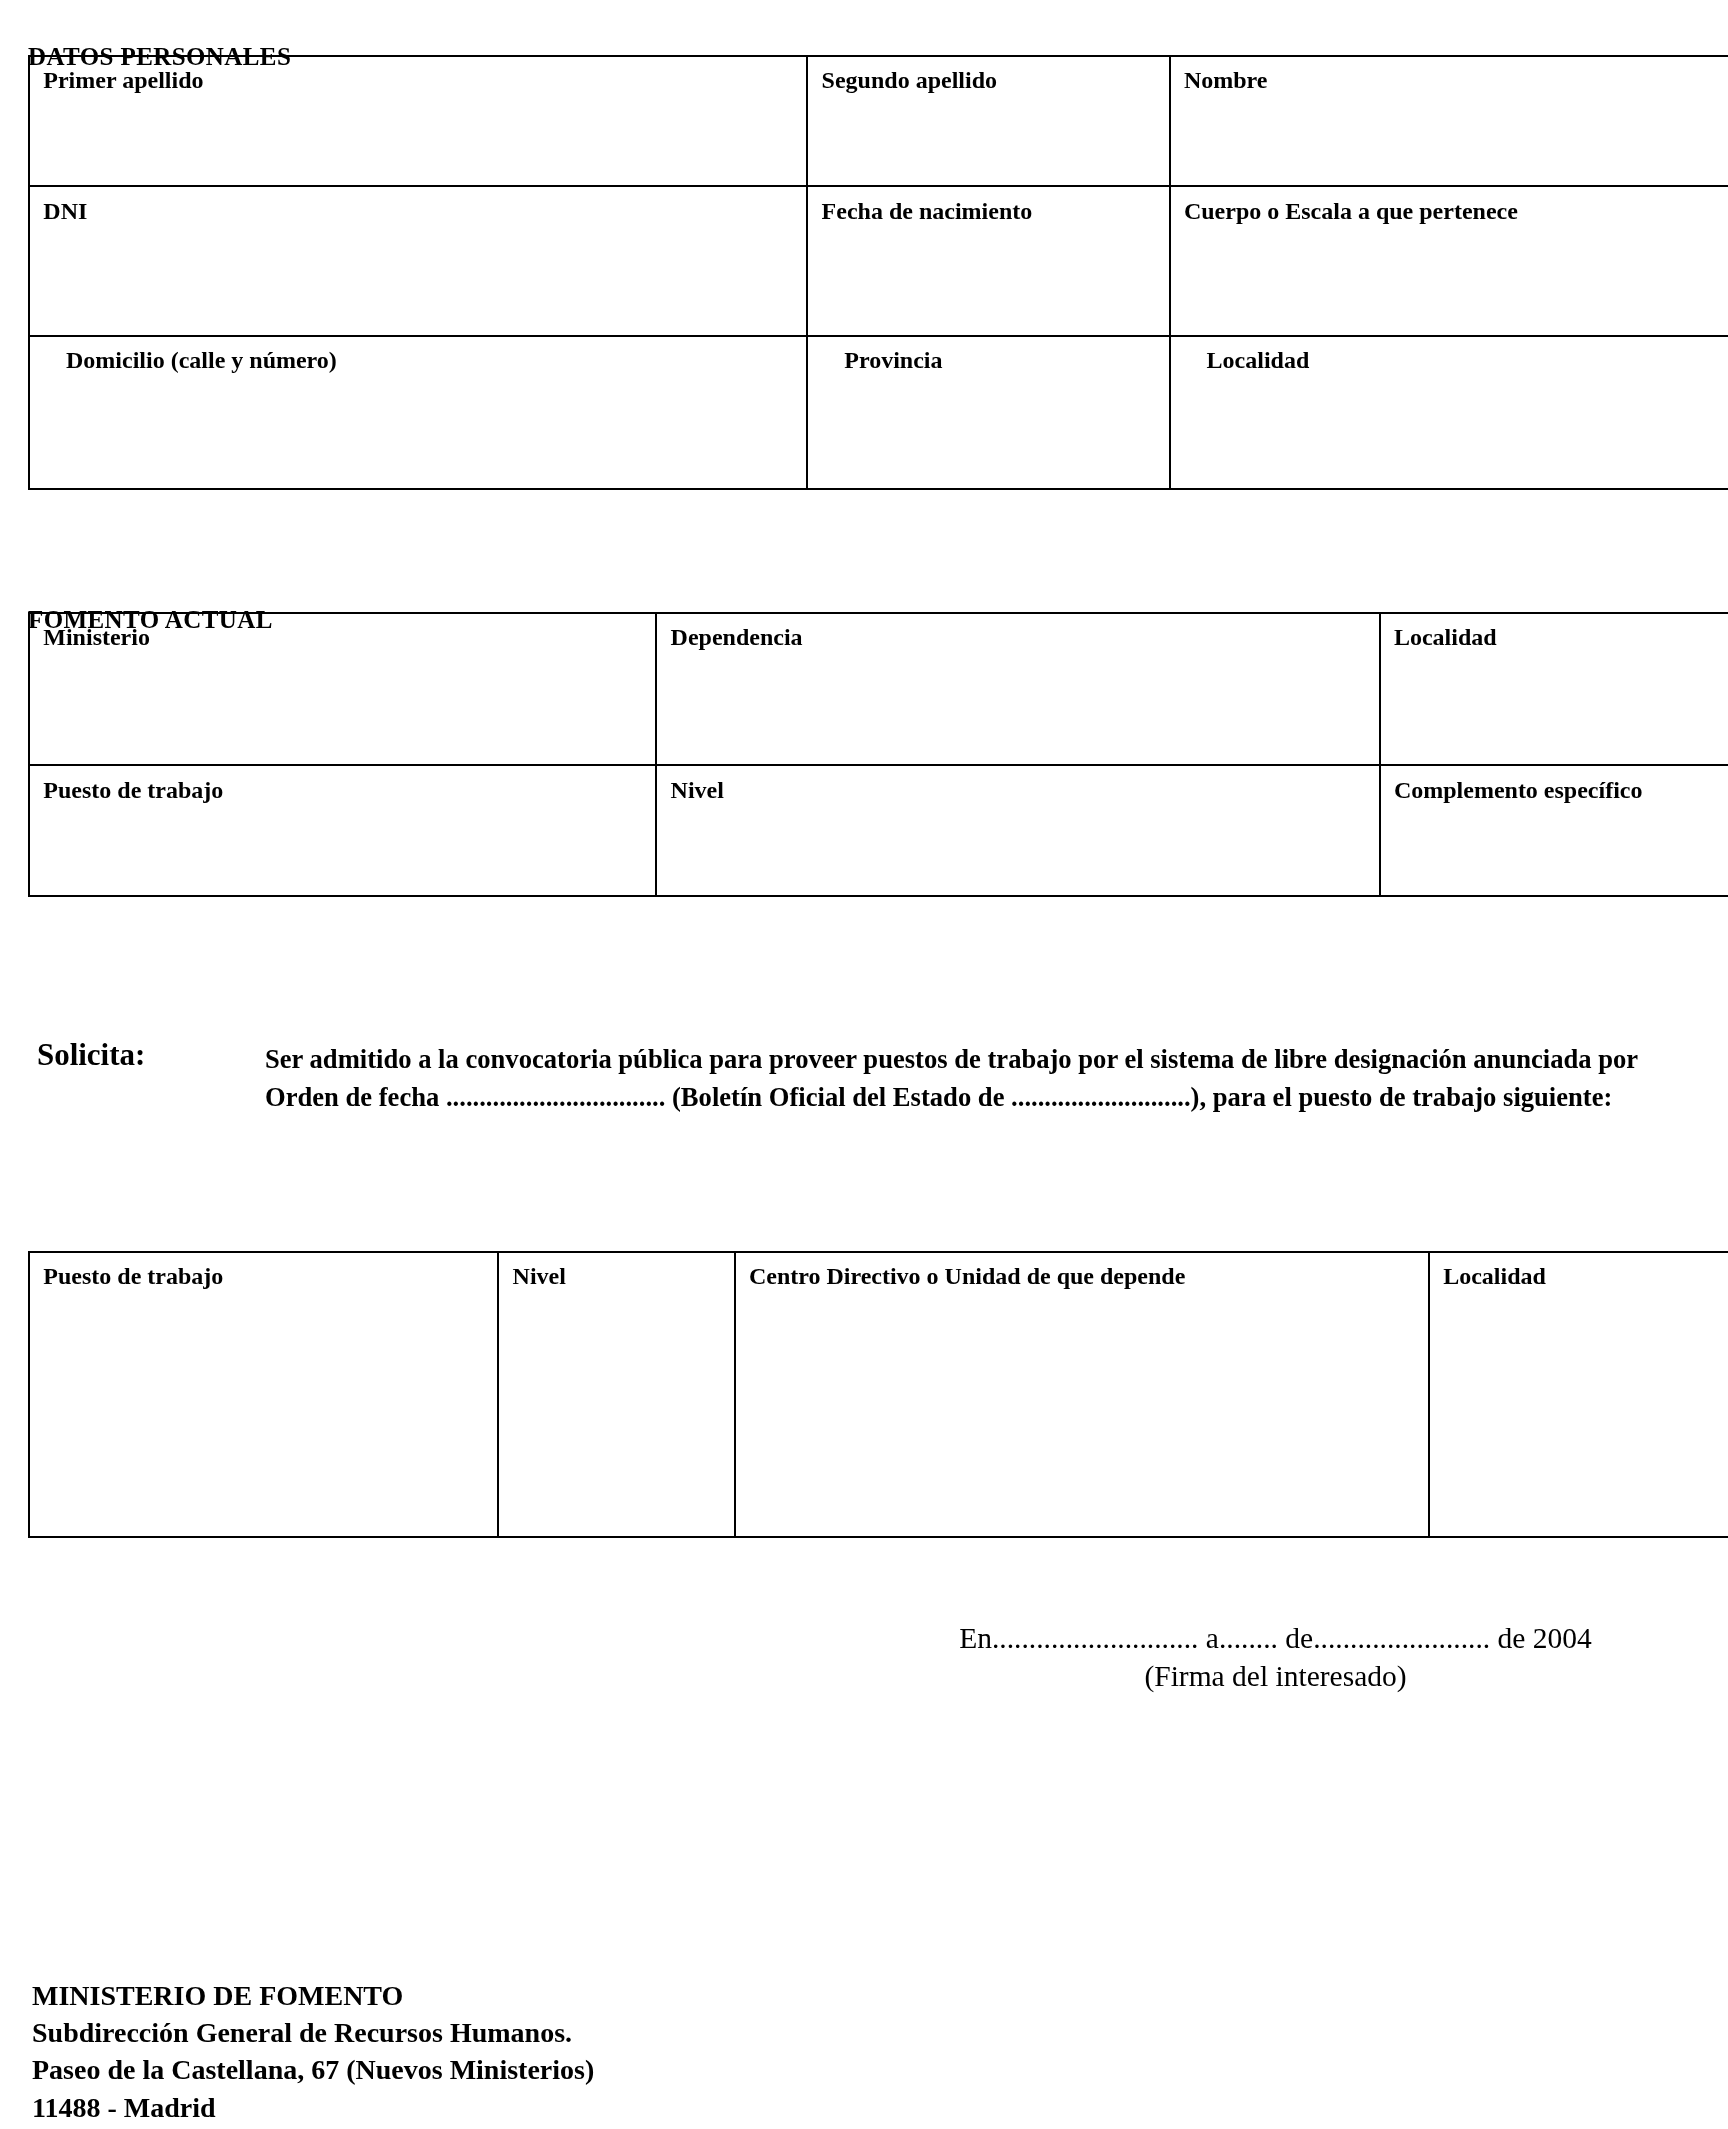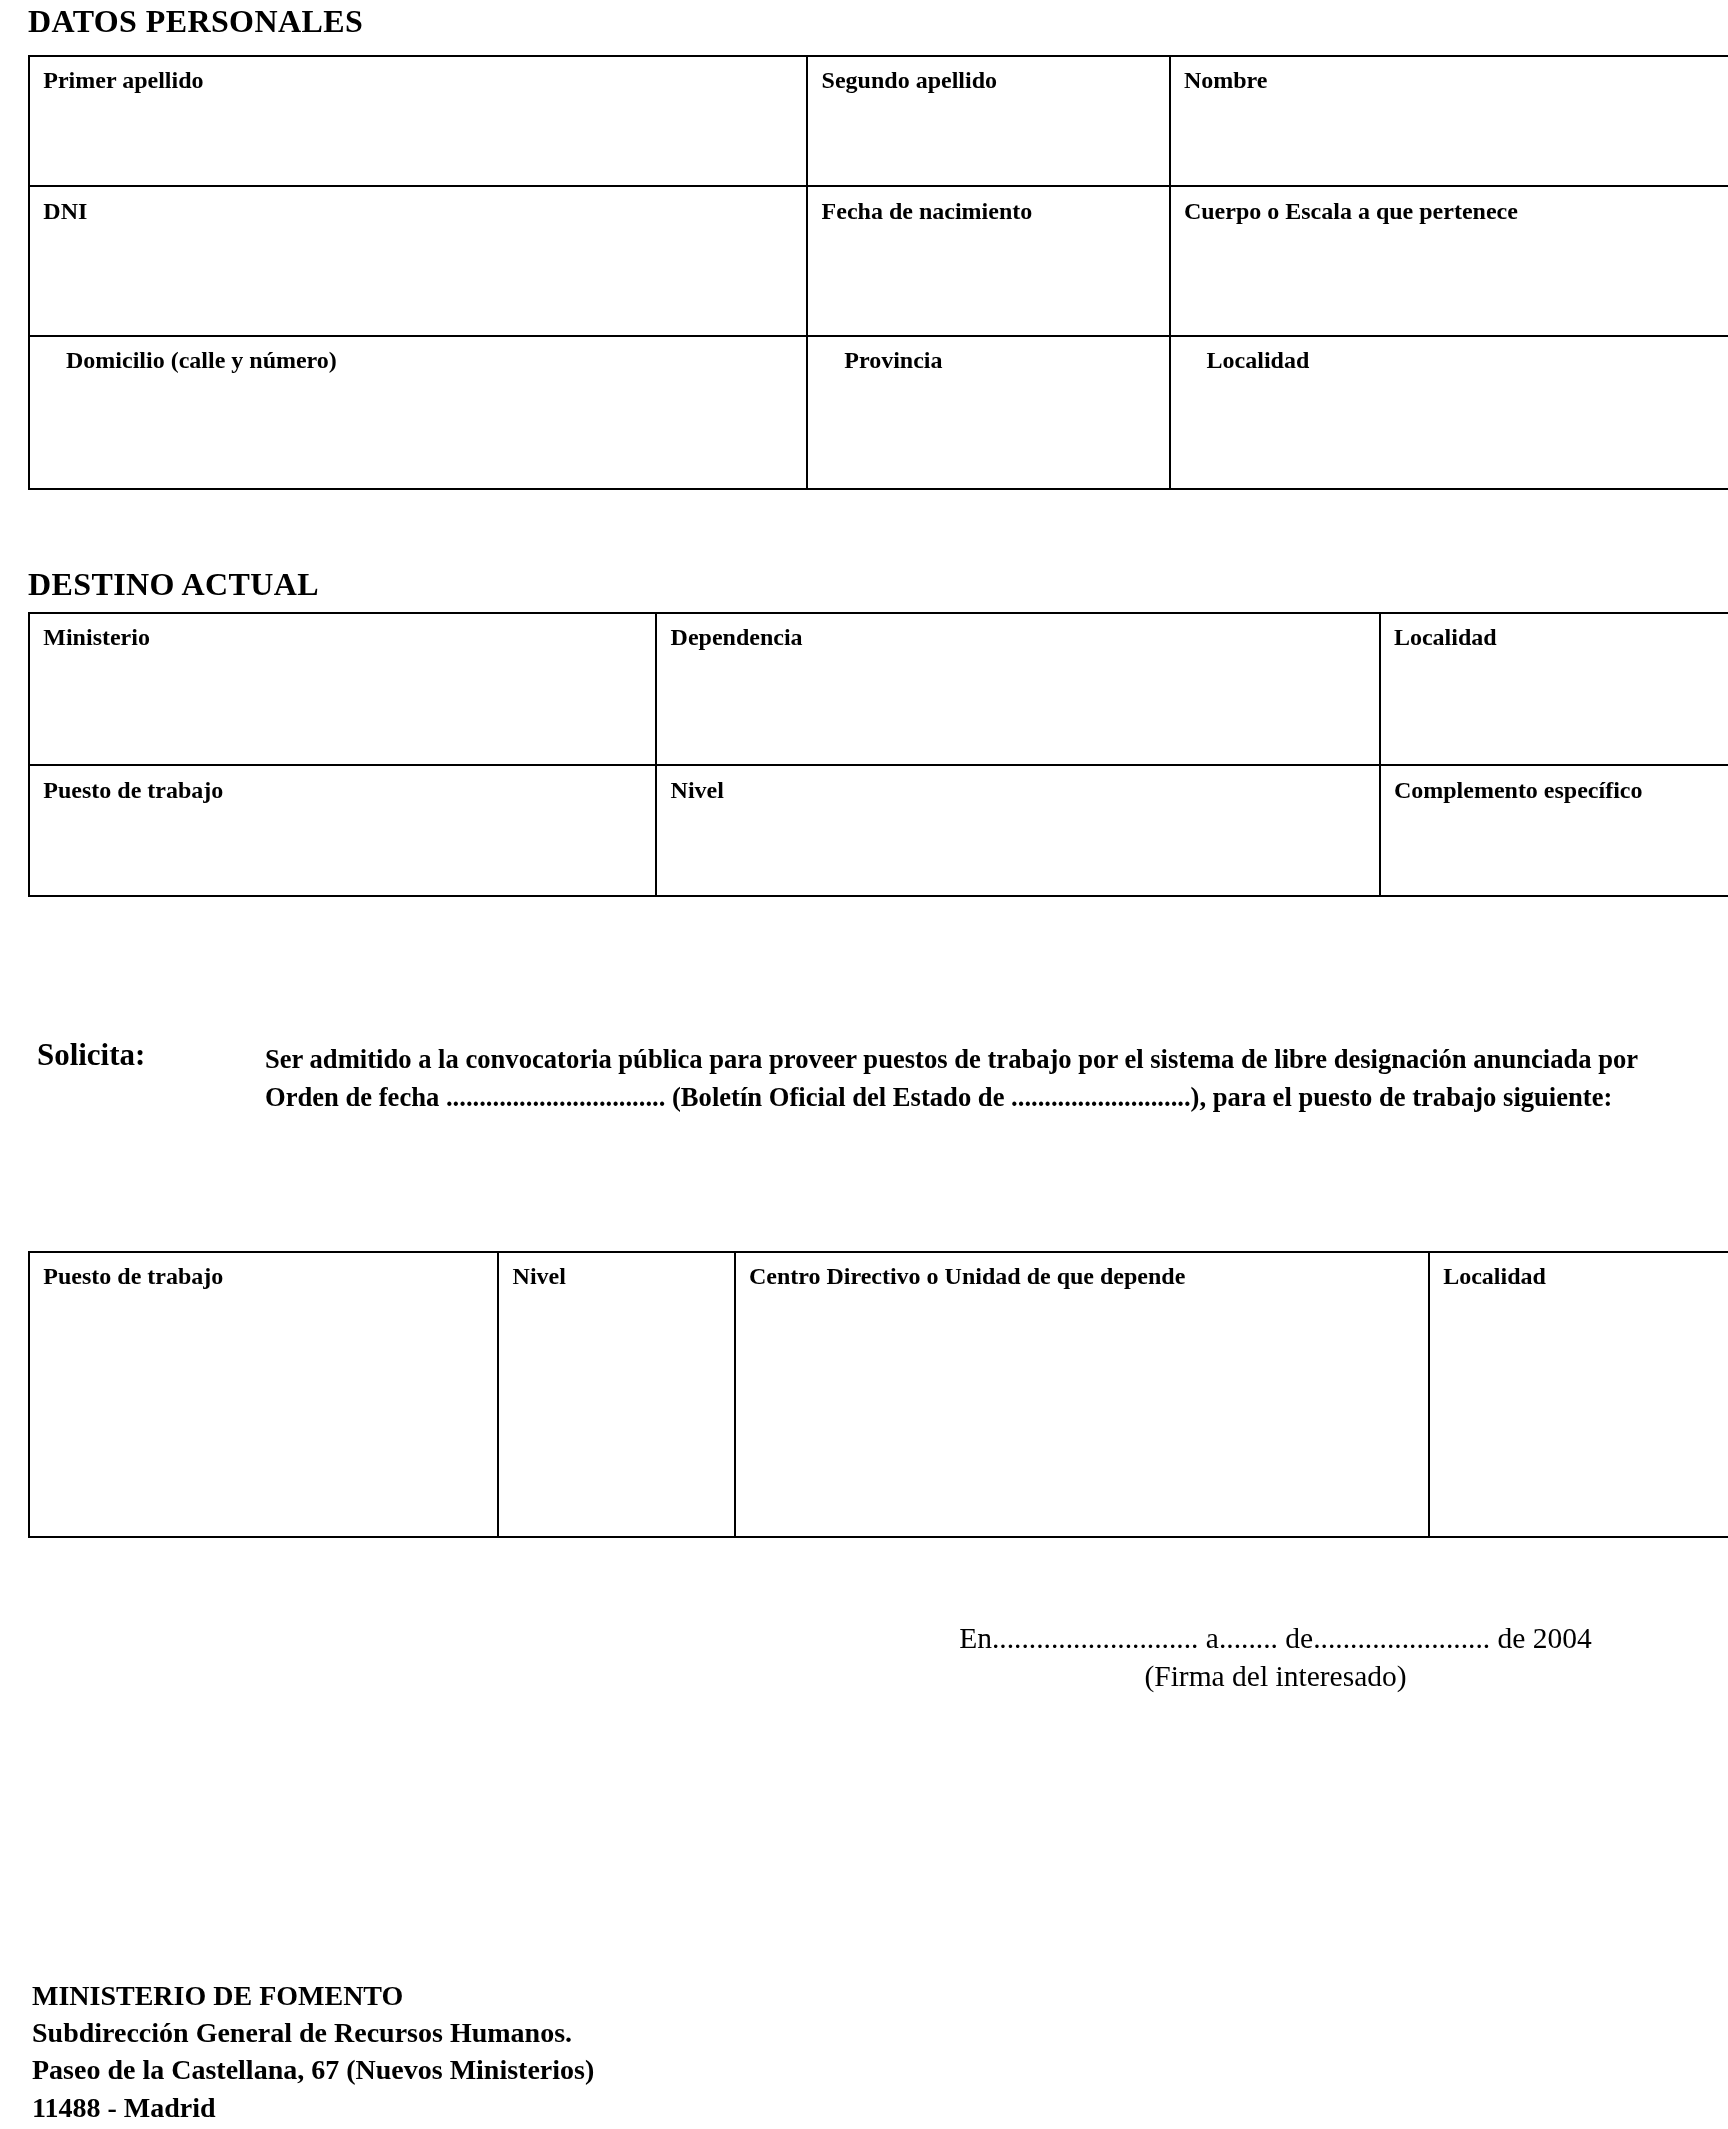--- a/index.html
+++ b/index.html
@@ -21,23 +21,24 @@
     left: 0;
     top: 0;
     width: 1728px;
     height: 2129px;
   }
 
   
   .section-heading {
     position: absolute;
     font-weight: bold;
-    font-size: 32px;
+    font-size: 25px;
     letter-spacing: 0.4px;
     white-space: nowrap;
+    margin-top: 40px;
   }
   #heading-datos-personales { left: 28px; top: 3px; }
   #heading-destino-actual   { left: 28px; top: 566px; }
 
   
   .form-table {
     position: absolute;
     border-collapse: collapse;
     table-layout: fixed;
   }
@@ -173,21 +174,21 @@
       <td style="width:288px">
         <span class="cell-label">Localidad</span>
       </td>
       <td style="width:339px">
         <span class="cell-label">Teléfono</span>
       </td>
     </tr>
   </tbody>
     </table>
 
-  <div class="section-heading" id="heading-destino-actual">DESTINO ACTUAL</div>
+  <div class="section-heading" id="heading-destino-actual">FOMENTO ACTUAL</div>
 
   <table class="form-table" id="table-destino-actual">
     <tbody>
         <tr class="row-1">
       <td style="width:612px">
         <span class="cell-label">Ministerio</span>
       </td>
       <td style="width:708px">
         <span class="cell-label">Dependencia</span>
       </td>

